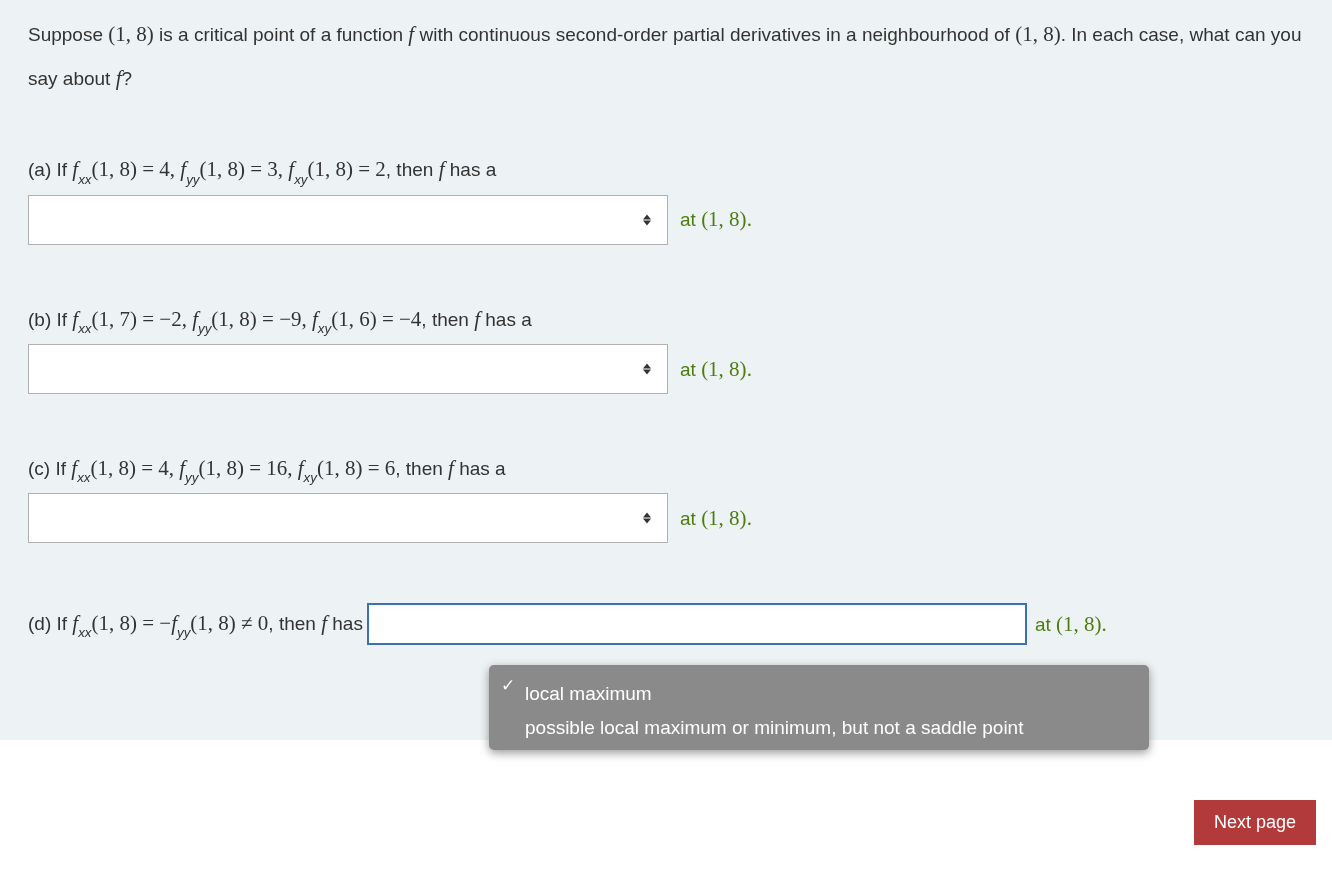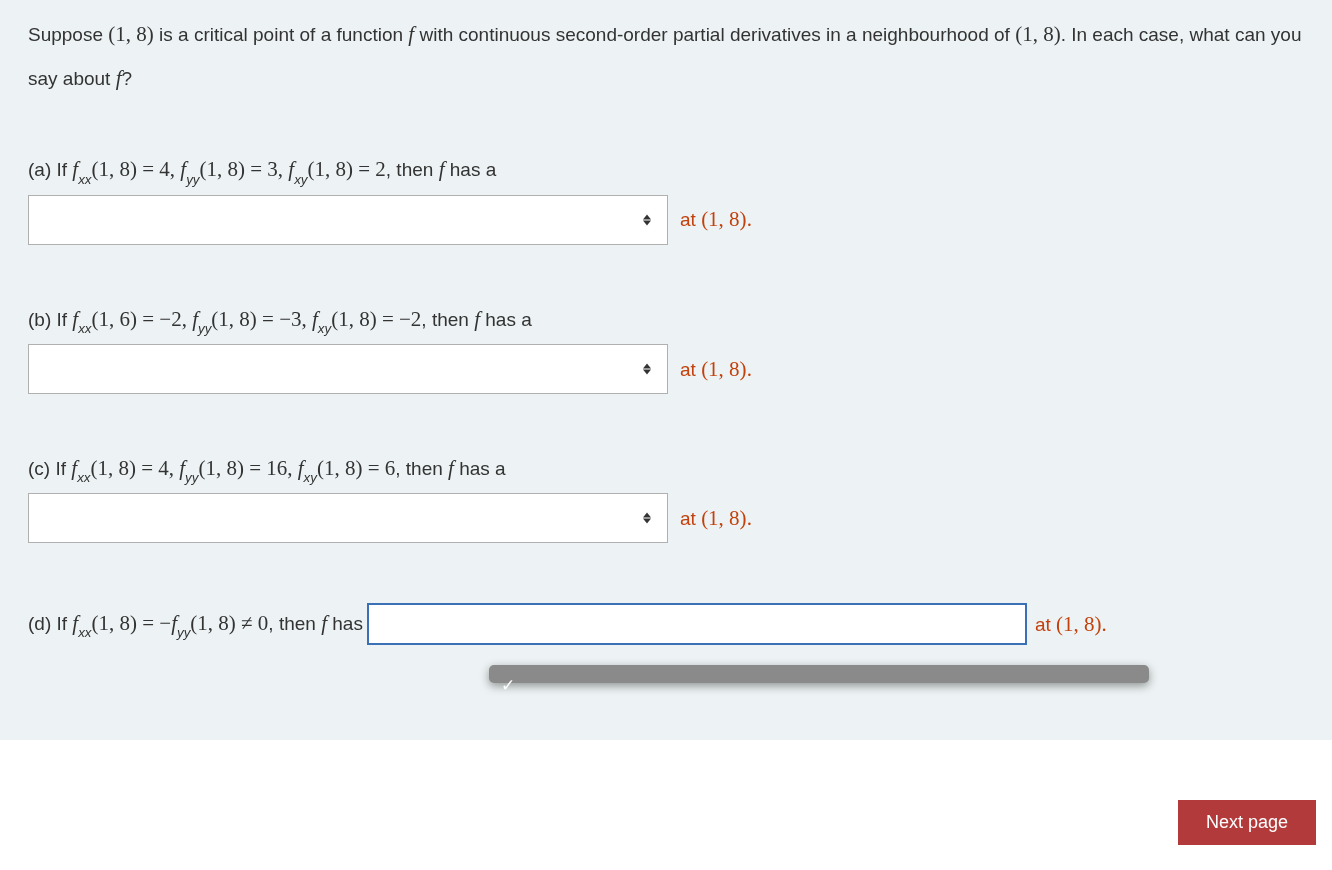--- a/index.html
+++ b/index.html
@@ -82,21 +82,21 @@
       border-right: 4px solid transparent;
     }
     .arrow-up {
       border-bottom: 5px solid #333;
     }
     .arrow-down {
       border-top: 5px solid #333;
     }
     .suffix-text {
       font-size: 19px;
-      color: #c2410c;
+      color: #4d7c0f;
     }
     .dropdown {
       position: absolute;
       left: 489px;
       top: 665px;
       width: 660px;
       background: #8a8a8a;
       border-radius: 5px;
       box-shadow: 0 3px 10px rgba(0,0,0,0.4);
       padding: 6px 0;
@@ -126,21 +126,21 @@
       background: #fff;
       z-index: 50;
     }
     .next-button {
       position: absolute;
       right: 16px;
       bottom: 25px;
       background: #b23a3a;
       color: #fff;
       font-size: 18px;
-      padding: 12px 28px;
+      padding: 12px 20px;
       cursor: pointer;
       border: none;
       z-index: 60;
     }
     .part-d-wrap {
       display: flex;
       align-items: center;
       gap: 0;
     }
     .part-d-select {
@@ -172,21 +172,21 @@
         </div>
       </div>
       <span class="suffix-text">
         <span>at </span><span class="math">(1, 8)</span><span class="math">.</span>
       </span>
     </div>
   </div>
 
   <div class="part">
     <p class="part-prompt">
-      <span>(b)  If </span><span class="f-ital">f</span><sub>xx</sub><span class="math">(1, 6) = −2</span><span class="math">, </span><span class="f-ital">f</span><sub>yy</sub><span class="math">(1, 8) = −3</span><span class="math">, </span><span class="f-ital">f</span><sub>xy</sub><span class="math">(1, 8) = −2</span><span>, then </span><span class="f-ital">f</span><span> has a</span>
+      <span>(b)  If </span><span class="f-ital">f</span><sub>xx</sub><span class="math">(1, 7) = −2</span><span class="math">, </span><span class="f-ital">f</span><sub>yy</sub><span class="math">(1, 8) = −9</span><span class="math">, </span><span class="f-ital">f</span><sub>xy</sub><span class="math">(1, 6) = −4</span><span>, then </span><span class="f-ital">f</span><span> has a</span>
     </p>
     <div class="answer-row">
       <div class="select-wrap">
         <div class="select-arrows">
           <div class="arrow-up"></div>
           <div class="arrow-down"></div>
         </div>
       </div>
       <span class="suffix-text">
         <span>at </span><span class="math">(1, 8)</span><span class="math">.</span>
@@ -221,15 +221,17 @@
         <span>at </span><span class="math">(1, 8)</span><span class="math">.</span>
       </span>
     </div>
   </div>
 </div>
 
 <div class="bottom-bar"></div>
 
 <div class="dropdown">
   <div class="dropdown-item checked"></div>
+  <div class="dropdown-item">local maximum</div>
+  <div class="dropdown-item">possible local maximum or minimum, but not a saddle point</div>
 </div>
 
 <button class="next-button">Next page</button>
 
 </body></html>

